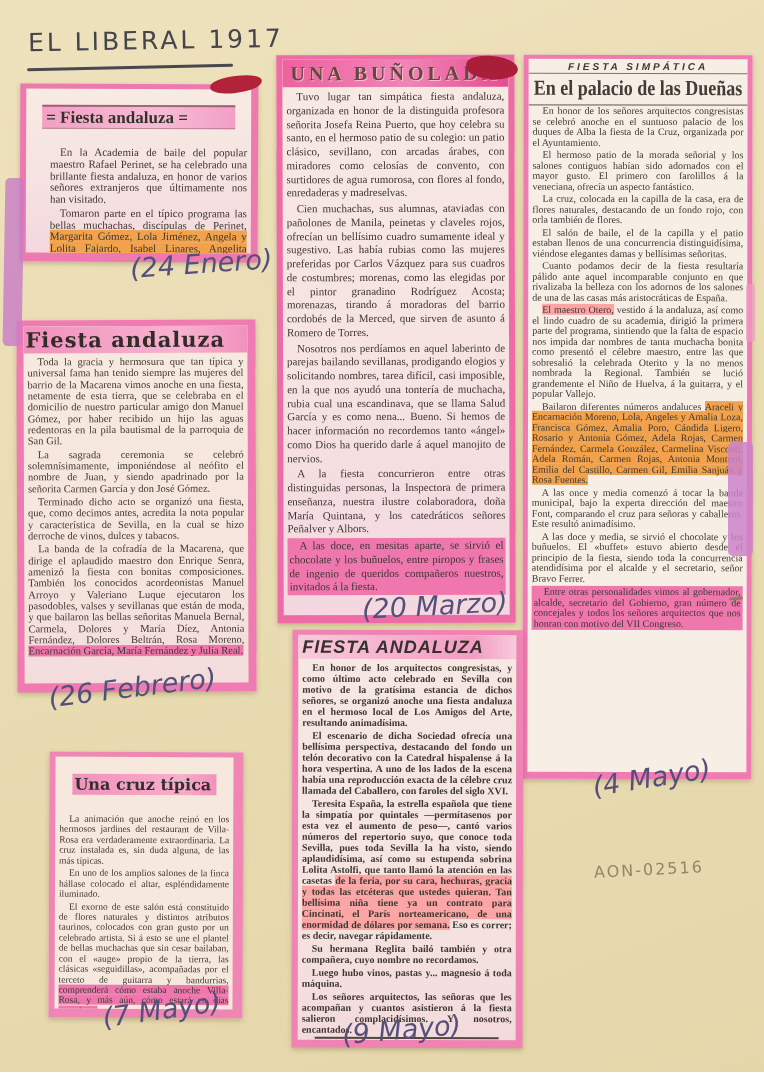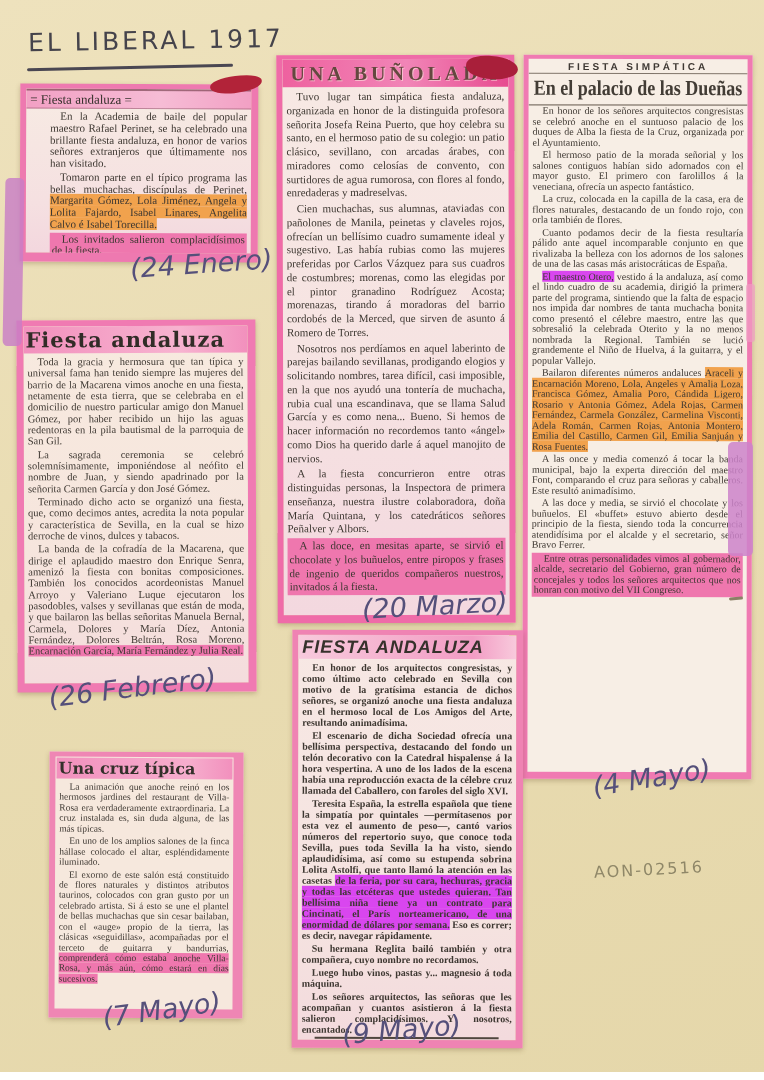--- a/index.html
+++ b/index.html
@@ -27,32 +27,32 @@
   .code{font-size:16px;color:#8f8768;letter-spacing:2px;font-style:normal;}
   
   .clip{
     position:absolute;box-sizing:border-box;overflow:hidden;z-index:2;
     border-style:solid;
     box-shadow:0 2px 5px rgba(96,72,38,.3);
   }
   .body{color:#3d3731;}
   .np{margin:0 0 2px;text-align:justify;text-indent:10px;}
   .hl-orange{background:#f1a24d;}
-  .hl-yellow{background:#d946ef;}
+  .hl-yellow{background:#fca5a5;}
   .hl-pink{background:#ef77ae;}
   .block-pink{background:#ef77ae;padding:1px 2px;}
   
   .clip-a{
     left:20px;top:84px;width:238px;height:178px;
     border-width:5px 7px 9px 6px;border-color:#ee79b0;
     background:linear-gradient(180deg,#f7ebe3 0%,#f5e0e1 70%,#f3d7de 100%);
     transform:rotate(.2deg);
   }
   .title-a{
-    margin:0;padding:1px 2px 0 4px;font-size:13px;font-weight:normal;color:#35302b;
+    margin:16px;padding:1px 2px 0 4px;font-size:17px;font-weight:bold;color:#35302b;
     background:linear-gradient(90deg,#f2a0c4,#f6bcd5 60%,#f2a0c4);
     border-top:2px solid rgba(90,40,50,.55);border-bottom:1px solid rgba(90,40,50,.35);
   }
   .body-a{font-size:11px;line-height:1.07;padding:2px 4px;margin-left:20px;}
   
   .clip-b{
     left:277px;top:55px;width:238px;height:568px;
     border-width:4px 6px 8px 6px;border-color:#ef6ba8;
     background:linear-gradient(180deg,#f7e9e4 0%,#f6e3e2 55%,#f3d8df 100%);
     transform:rotate(-.15deg);
@@ -66,21 +66,21 @@
   .body-b{font-size:11px;line-height:1.25;padding:3px 4px;}
   
   .clip-c{
     left:523px;top:55px;width:229px;height:724px;
     border-width:4px 5px 7px 5px;border-color:#f07ab2;
     background:#f7eee5;transform:rotate(.1deg);
   }
   .kicker-c{
     margin:0;padding:2px 0 1px;text-align:center;
     font-family:"Liberation Sans",sans-serif;font-size:10px;letter-spacing:3px;
-    color:#3e3833;border-bottom:1px solid #80756a;font-weight:600;
+    color:#3e3833;border-bottom:1px solid #80756a;font-weight:600;font-style:italic;
   }
   .title-c{
     margin:0;padding:4px 0 3px;text-align:center;
     font-size:18px;font-weight:bold;color:#423c35;
     transform:scaleY(1.18);border-bottom:1px solid #80756a;
   }
   .body-c{font-size:10px;line-height:1.05;padding:3px 4px;}
   
   .clip-d{
     left:17px;top:320px;width:239px;height:372px;
@@ -94,21 +94,21 @@
     background:linear-gradient(90deg,#f290bd,#f7b3d0 70%,#f290bd);
   }
   .body-d{font-size:10.5px;line-height:1.08;padding:3px 4px;}
   
   .clip-e{
     left:49px;top:752px;width:194px;height:266px;
     border-width:5px 10px 9px 6px;border-color:#ef86b4;
     background:#f6e8dd;transform:rotate(.25deg);
   }
   .title-e{
-    margin:1px;padding:1px 2px;font-family:"DejaVu Serif",serif;
+    margin:17px;padding:1px 2px;font-family:"DejaVu Serif",serif;
     font-size:16px;font-weight:bold;color:#33302a;
     background:linear-gradient(90deg,#f290bd,#f6aecd 75%,#f290bd);
   }
   .body-e{font-size:9.5px;line-height:1.1;padding:2px 4px;}
   
   .clip-f{
     left:292px;top:630px;width:231px;height:418px;
     border-width:5px 7px 8px 6px;border-color:#ef83b3;
     background:linear-gradient(180deg,#f7e8e4 0%,#f5e3e0 70%,#f3dadd 100%);
     transform:rotate(.1deg);
@@ -165,20 +165,21 @@
     </div>
   </article>
 
   <article class="clip clip-c">
     <div class="kicker-c">FIESTA SIMPÁTICA</div>
     <h2 class="title-c">En el palacio de las Dueñas</h2>
     <div class="body body-c">
       <p class="np"><span>En honor de los señores arquitectos congresistas se celebró anoche en el suntuoso palacio de los duques de Alba la fiesta de la Cruz, organizada por el Ayuntamiento.</span></p>
       <p class="np"><span>El hermoso patio de la morada señorial y los salones contiguos habían sido adornados con el mayor gusto. El primero con farolillos á la veneciana, ofrecía un aspecto fantástico.</span></p>
       <p class="np"><span>La cruz, colocada en la capilla de la casa, era de flores naturales, destacando de un fondo rojo, con orla también de flores.</span></p>
+      <p class="np"><span>El salón de baile, el de la capilla y el patio estaban llenos de una concurrencia distinguidísima, viéndose elegantes damas y bellísimas señoritas.</span></p>
       <p class="np"><span>Cuanto podamos decir de la fiesta resultaría pálido ante aquel incomparable conjunto en que rivalizaba la belleza con los adornos de los salones de una de las casas más aristocráticas de España.</span></p>
       <p class="np"><span class="hl-yellow">El maestro Otero,</span><span> vestido á la andaluza, así como el lindo cuadro de su academia, dirigió la primera parte del programa, sintiendo que la falta de espacio nos impida dar nombres de tanta muchacha bonita como presentó el célebre maestro, entre las que sobresalió la celebrada Oterito y la no menos nombrada la Regional. También se lució grandemente el Niño de Huelva, á la guitarra, y el popular Vallejo.</span></p>
       <p class="np"><span>Bailaron diferentes números andaluces </span><span class="hl-orange">Araceli y Encarnación Moreno, Lola, Angeles y Amalia Loza, Francisca Gómez, Amalia Poro, Cándida Ligero, Rosario y Antonia Gómez, Adela Rojas, Carmen Fernández, Carmela González, Carmelina Visconti, Adela Román, Carmen Rojas, Antonia Montero, Emilia del Castillo, Carmen Gil, Emilia Sanjuán y Rosa Fuentes.</span></p>
       <p class="np"><span>A las once y media comenzó á tocar la banda municipal, bajo la experta dirección del maestro Font, comparando el cruz para señoras y caballeros. Este resultó animadísimo.</span></p>
       <p class="np"><span>A las doce y media, se sirvió el chocolate y los buñuelos. El «buffet» estuvo abierto desde el principio de la fiesta, siendo toda la concurrencia atendidísima por el alcalde y el secretario, señor Bravo Ferrer.</span></p>
       <p class="np block-pink"><span>Entre otras personalidades vimos al gobernador, alcalde, secretario del Gobierno, gran número de concejales y todos los señores arquitectos que nos honran con motivo del VII Congreso.</span></p>
     </div>
   </article>
 
   <article class="clip clip-d">

